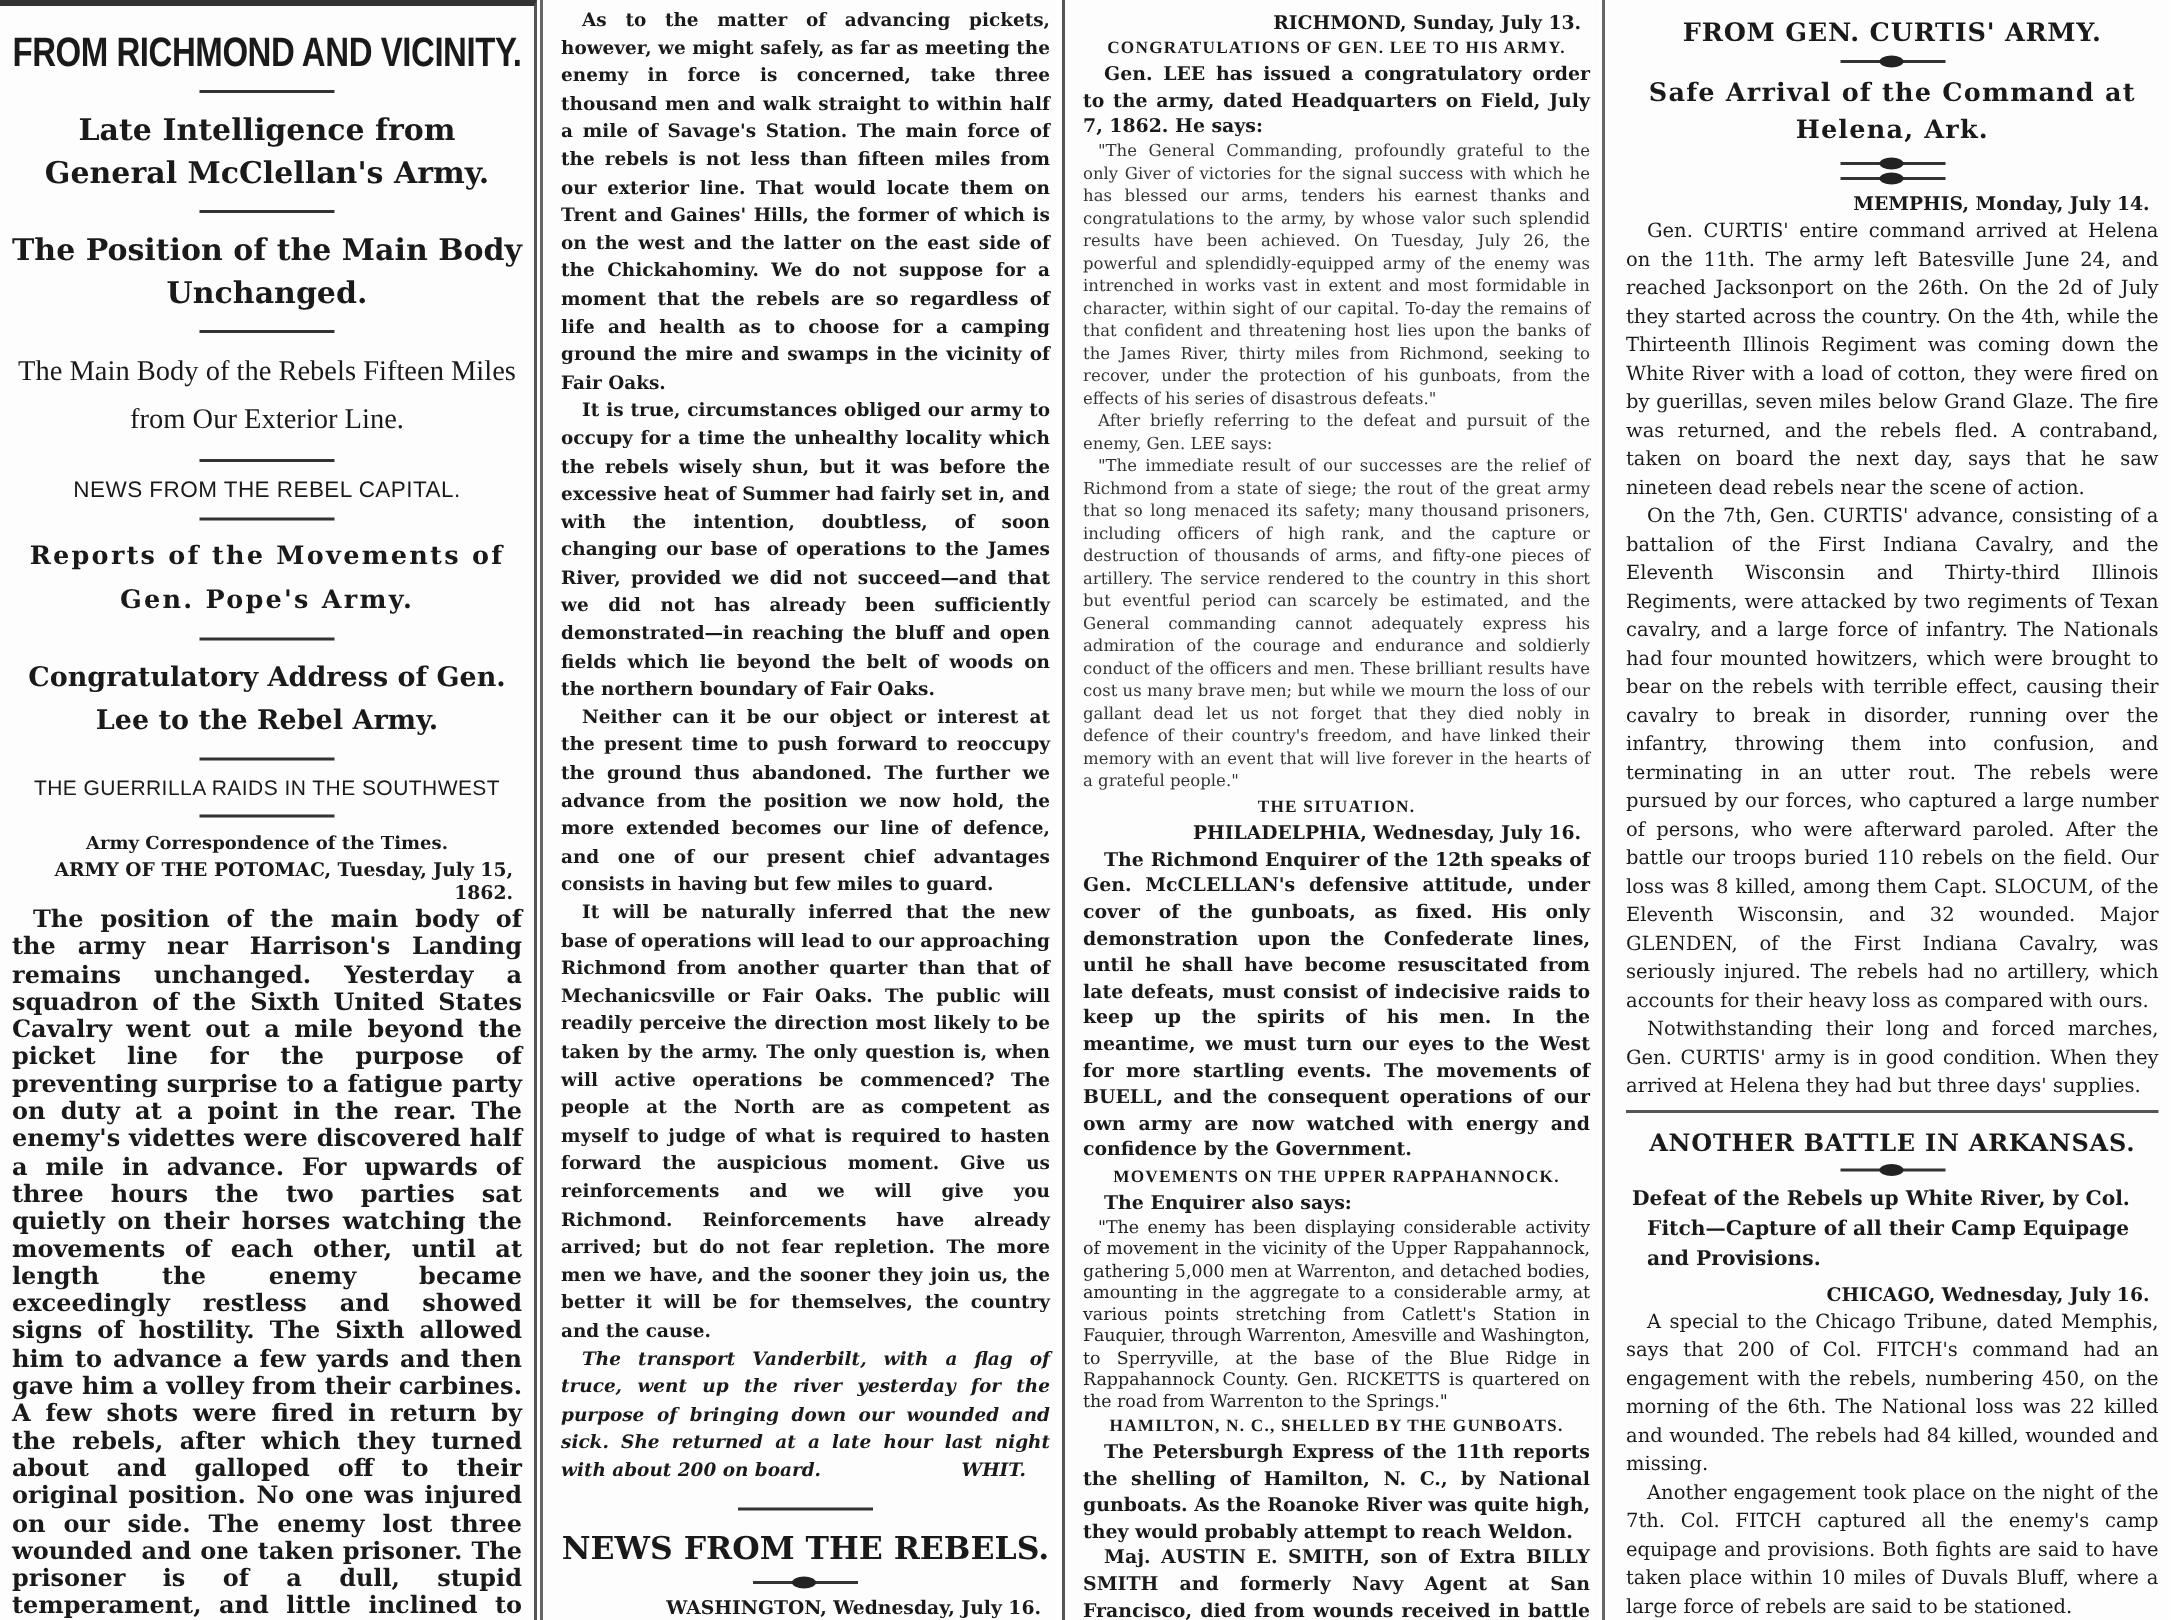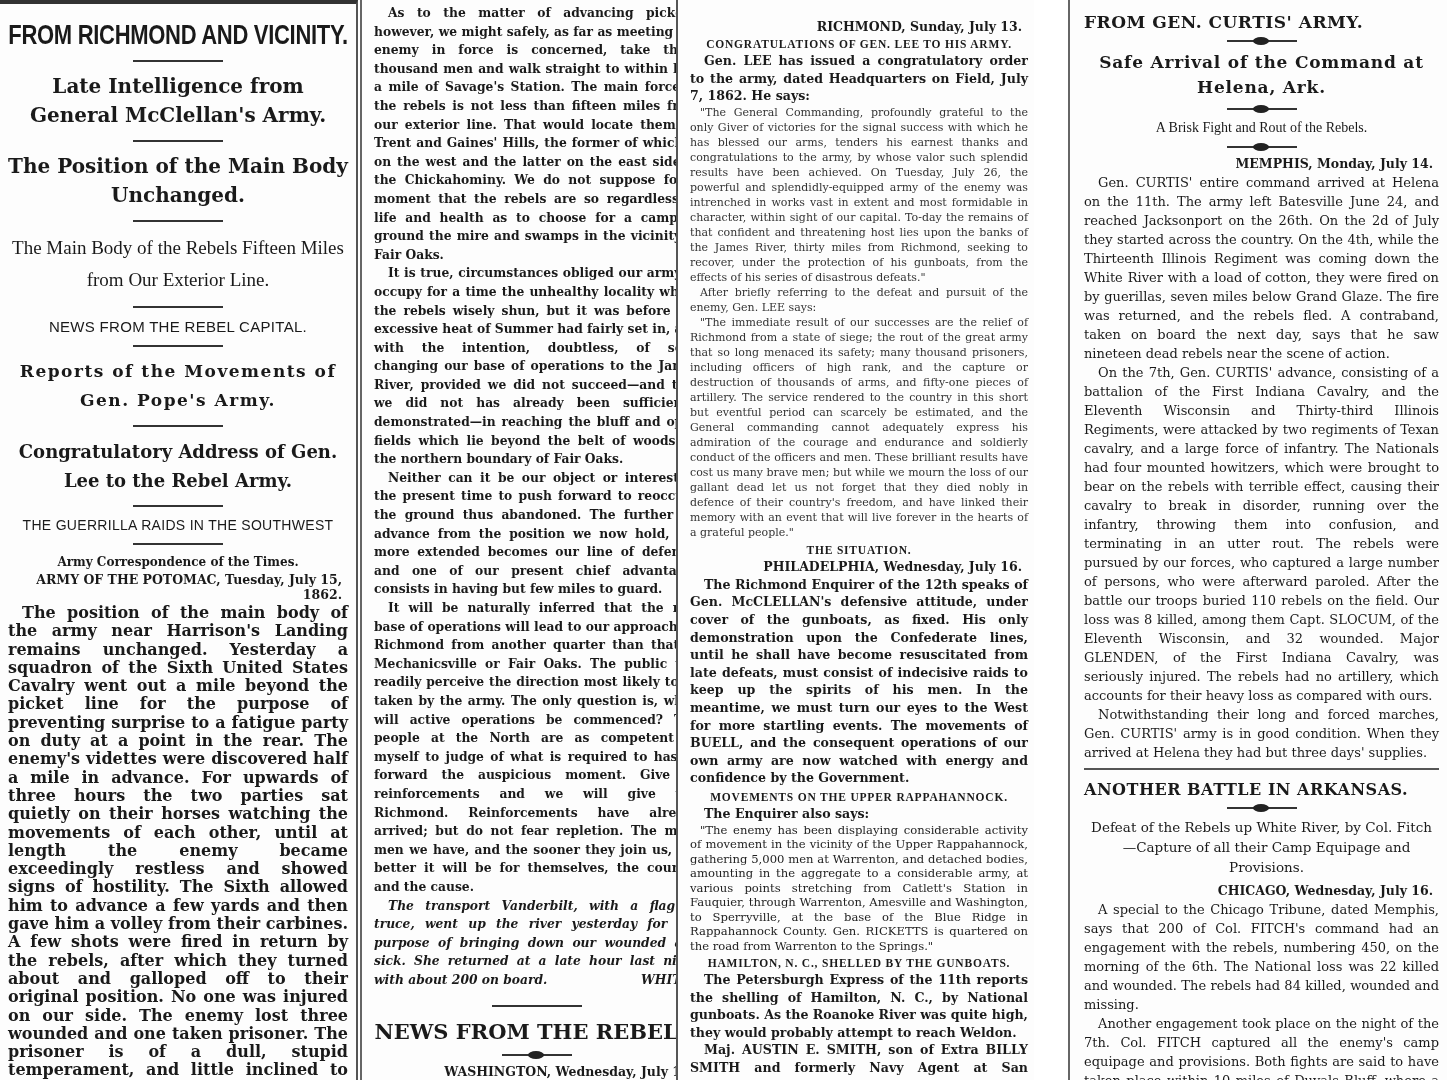--- a/index.html
+++ b/index.html
@@ -1,38 +1,38 @@
 <!DOCTYPE html>
 <html><head>
 <meta charset="utf-8">
 <style>
   html, body { margin:0; padding:0; background:#ffffff; }
   body { width:1447px; height:1080px; position:relative; overflow:hidden; font-family:"DejaVu Serif", "Liberation Serif", serif; color:#1a1a1a; }
   .col { position:absolute; top:0; height:1080px; box-sizing:border-box; overflow:hidden; background:#fdfdfd; }
   .col1 { left:0; width:358px; padding:8px 8px 0 8px; border-top:4px solid #333; border-right:2px solid #555; }
   .col2 { left:360px; width:346px; padding:4px 6px 0 12px; border-left:2px solid #666; }
-  .col3 { left:676px; width:358px; padding:16px 6px 0 12px; border-left:2px solid #555; }
+  .col3 { left:708px; width:358px; padding:4px 6px 0 12px; border-left:2px solid #555; }
   .col4 { left:1068px; width:379px; padding:6px 8px 0 14px; border-left:2px solid #666; }
   .headline-xl { font-family:"Liberation Sans", sans-serif; font-weight:bold; font-size:22px; letter-spacing:-0.3px; text-align:center; margin:10px 0 12px; transform:scaleY(1.25); }
   .headline-lg { font-weight:bold; font-size:20px; text-align:center; line-height:29px; margin:4px 0; }
   .headline-md { font-family:"Liberation Serif", serif; font-size:19px; text-align:center; line-height:32px; margin:4px 0; }
   .headline-sm { font-family:"Liberation Sans", sans-serif; font-weight:normal; font-size:15px; text-align:center; margin:8px 0; letter-spacing:0.3px; }
-  .headline-caps { font-weight:bold; font-size:15px; margin:6px 0; letter-spacing:0.5px; }
+  .headline-caps { font-weight:bold; font-size:15px; text-align:center; margin:6px 0; letter-spacing:0.5px; }
   .rule { width:90px; height:2px; background:#333; margin:10px auto; }
   .rule-ornate { width:70px; height:2px; background:#333; margin:8px auto; position:relative; }
   .rule-ornate::after { content:""; position:absolute; left:29px; top:-3px; width:10px; height:8px; background:#222; border-radius:50%; transform:scaleX(1.6); }
   .body-text { font-size:16px; line-height:18.3px; text-align:justify; margin:0; text-indent:14px; font-weight:bold; }
   .dateline { font-size:12.5px; text-align:right; margin:3px 6px 2px 0; font-weight:bold; }
   .dateline-center { font-size:12px; text-align:center; margin:4px 0 2px; font-weight:bold; }
   .subhead { font-size:11.5px; font-weight:bold; text-align:center; letter-spacing:0.8px; margin:4px 0 2px;font-family:Liberation Serif, serif; }
   .quote-text { font-size:11px; line-height:15px; text-align:justify; margin:0; text-indent:10px; color:#333; }
   .signature { float:right; margin-right:16px; }
   .col3 .body-text { font-size:12.6px; line-height:17.6px; }
   .col4 .body-text { font-size:13px; line-height:19px; font-weight:normal; }
-  .col4 .headline-deck { font-size:13.5px; font-weight:normal; text-align:center; line-height:20px; margin:6px 4px; padding-left:10px; text-indent:-10px; }
+  .col4 .headline-deck { font-size:13.5px; font-weight:bold; line-height:20px; margin:6px 4px; padding-left:10px; text-indent:-10px; }
   .boxed { border-top:2px solid #555; margin-top:6px; padding-top:2px; }
 </style>
 </head>
 <body>
 
 <div class="col col1">
   <div class="headline-xl">FROM RICHMOND AND VICINITY.</div>
   <div class="rule"></div>
   <div class="headline-lg">Late Intelligence from General McClellan's Army.</div>
   <div class="rule"></div>
@@ -87,21 +87,20 @@
   <p class="body-text">The Petersburgh Express of the 11th reports the shelling of Hamilton, N. C., by National gunboats. As the Roanoke River was quite high, they would probably attempt to reach Weldon.</p>
   <p class="body-text">Maj. AUSTIN E. SMITH, son of Extra BILLY SMITH and formerly Navy Agent at San Francisco, died from wounds received in battle before Richmond. It will be remembered he was arrested on the Isthmus, and confined in Fort Warren, and was exchanged only a few weeks ago.</p>
 
 </div>
 
 <div class="col col4">
   <div class="headline-caps" style="font-size:17px;">FROM GEN. CURTIS' ARMY.</div>
   <div class="rule-ornate"></div>
   <div class="headline-lg" style="font-size:17px;line-height:25px;letter-spacing:0.8px;">Safe Arrival of the Command at Helena, Ark.</div>
   <div class="rule-ornate"></div>
-  <div class="headline-md" style="font-size:14px;line-height:20px;">A Brisk Fight and Rout of the Rebels.</div>
   <div class="rule-ornate"></div>
   <div class="dateline">MEMPHIS, Monday, July 14.</div>
   <p class="body-text">Gen. CURTIS' entire command arrived at Helena on the 11th. The army left Batesville June 24, and reached Jacksonport on the 26th. On the 2d of July they started across the country. On the 4th, while the Thirteenth Illinois Regiment was coming down the White River with a load of cotton, they were fired on by guerillas, seven miles below Grand Glaze. The fire was returned, and the rebels fled. A contraband, taken on board the next day, says that he saw nineteen dead rebels near the scene of action.</p>
   <p class="body-text">On the 7th, Gen. CURTIS' advance, consisting of a battalion of the First Indiana Cavalry, and the Eleventh Wisconsin and Thirty-third Illinois Regiments, were attacked by two regiments of Texan cavalry, and a large force of infantry. The Nationals had four mounted howitzers, which were brought to bear on the rebels with terrible effect, causing their cavalry to break in disorder, running over the infantry, throwing them into confusion, and terminating in an utter rout. The rebels were pursued by our forces, who captured a large number of persons, who were afterward paroled. After the battle our troops buried 110 rebels on the field. Our loss was 8 killed, among them Capt. SLOCUM, of the Eleventh Wisconsin, and 32 wounded. Major GLENDEN, of the First Indiana Cavalry, was seriously injured. The rebels had no artillery, which accounts for their heavy loss as compared with ours.</p>
   <p class="body-text">Notwithstanding their long and forced marches, Gen. CURTIS' army is in good condition. When they arrived at Helena they had but three days' supplies.</p>
   <div class="boxed">
     <div class="headline-caps" style="font-size:16px;margin-top:8px;">ANOTHER BATTLE IN ARKANSAS.</div>
     <div class="rule-ornate"></div>
     <div class="headline-deck">Defeat of the Rebels up White River, by Col. Fitch—Capture of all their Camp Equipage and Provisions.</div>
     <div class="dateline">CHICAGO, Wednesday, July 16.</div>

